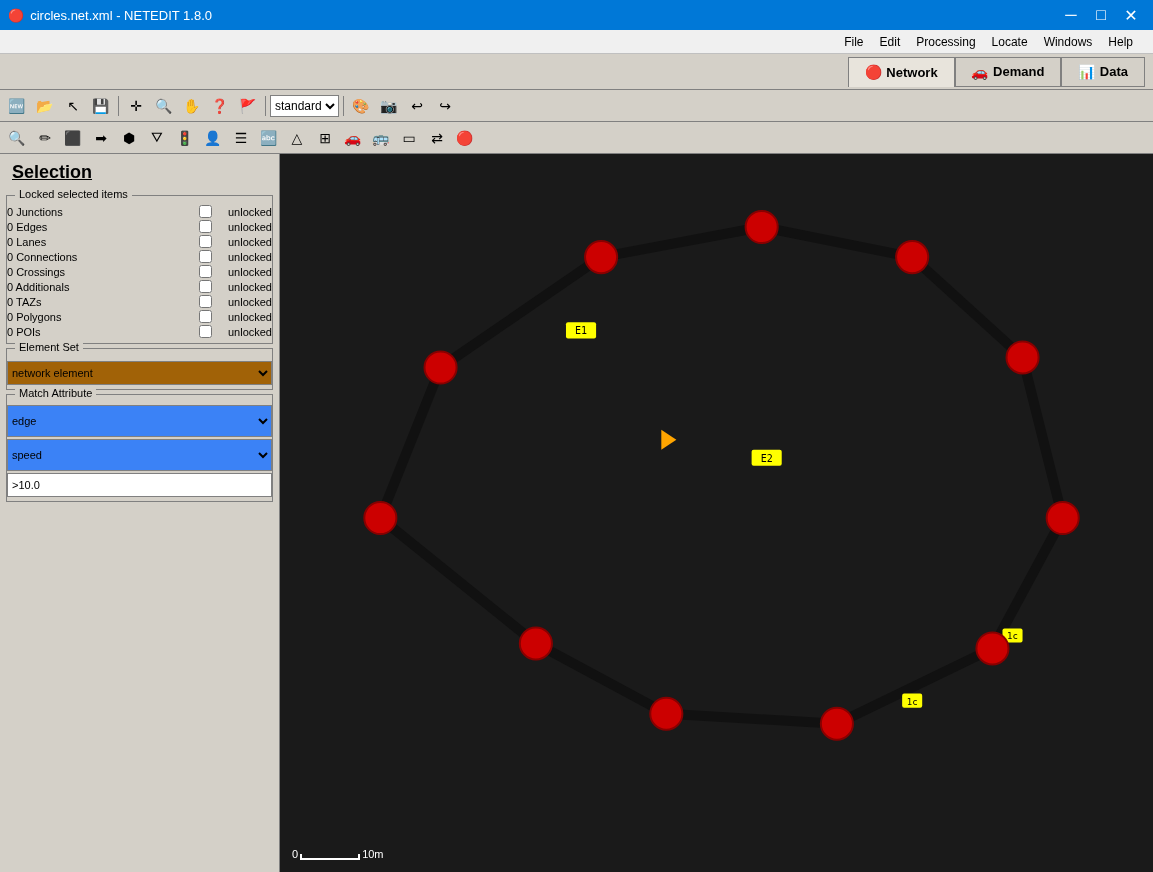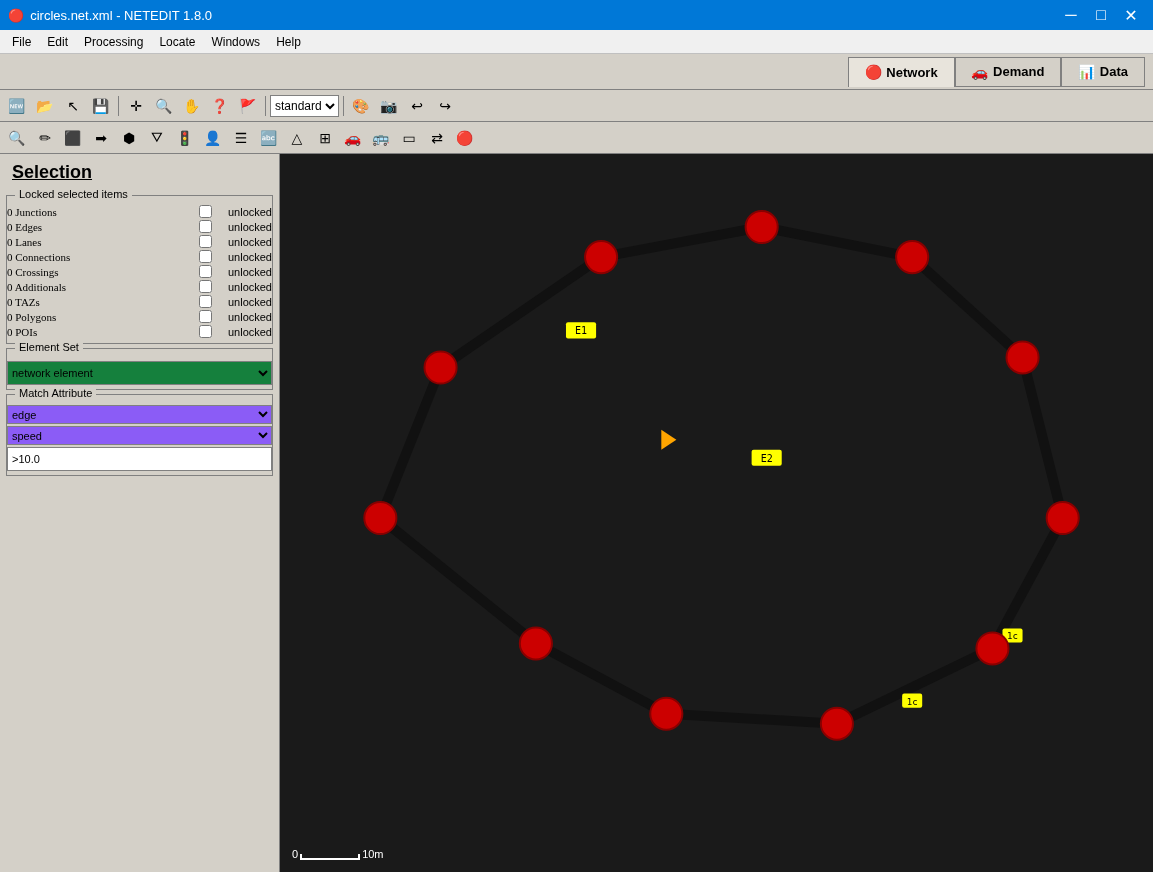--- a/index.html
+++ b/index.html
@@ -22,21 +22,22 @@
       width: 28px; height: 28px; cursor: pointer; display: flex; align-items: center; justify-content: center;
     }
 
     
     #menubar {
       background: #f0f0f0;
       height: 24px;
       display: flex;
       align-items: center;
       border-bottom: 1px solid #c0c0c0;
-      padding: 0 4px;
+      padding: 0 12px;
+      justify-content: flex-end;
     }
     .menu-item {
       padding: 2px 8px;
       cursor: pointer;
       font-size: 12px;
     }
 
     
     #nav-tabs {
       background: #d4d0c8;
@@ -136,45 +137,45 @@
     }
     .group-box-content { margin-top: 4px; }
 
     .locked-row {
       display: flex;
       align-items: center;
       justify-content: space-between;
       padding: 1px 0;
       font-size: 11px;
     }
-    .locked-row-left { display: flex; align-items: center; gap: 4px; font-family: Liberation Serif, serif; }
+    .locked-row-left { display: flex; align-items: center; gap: 4px; }
     .locked-row-right { display: flex; align-items: center; gap: 16px; font-size: 11px; }
 
     .radio-row {
       display: flex;
       align-items: center;
       gap: 6px;
       padding: 2px 4px;
       font-size: 11px;
     }
 
     .element-set-select {
       width: 100%;
       height: 24px;
       font-size: 11px;
-      background: #15803d;
+      background: #a16207;
       border: 1px solid #808080;
       margin-top: 4px;
     }
 
     .match-select {
       width: 100%;
-      height: 19px;
-      font-size: 11px;
-      background: #8b5cf6;
+      height: 32px;
+      font-size: 11px;
+      background: #3b82f6;
       border: 1px solid #808080;
       margin-top: 2px;
     }
     .match-input {
       width: 100%;
       height: 24px;
       font-size: 11px;
       background: white;
       border: 1px solid #808080;
       margin-top: 2px;

